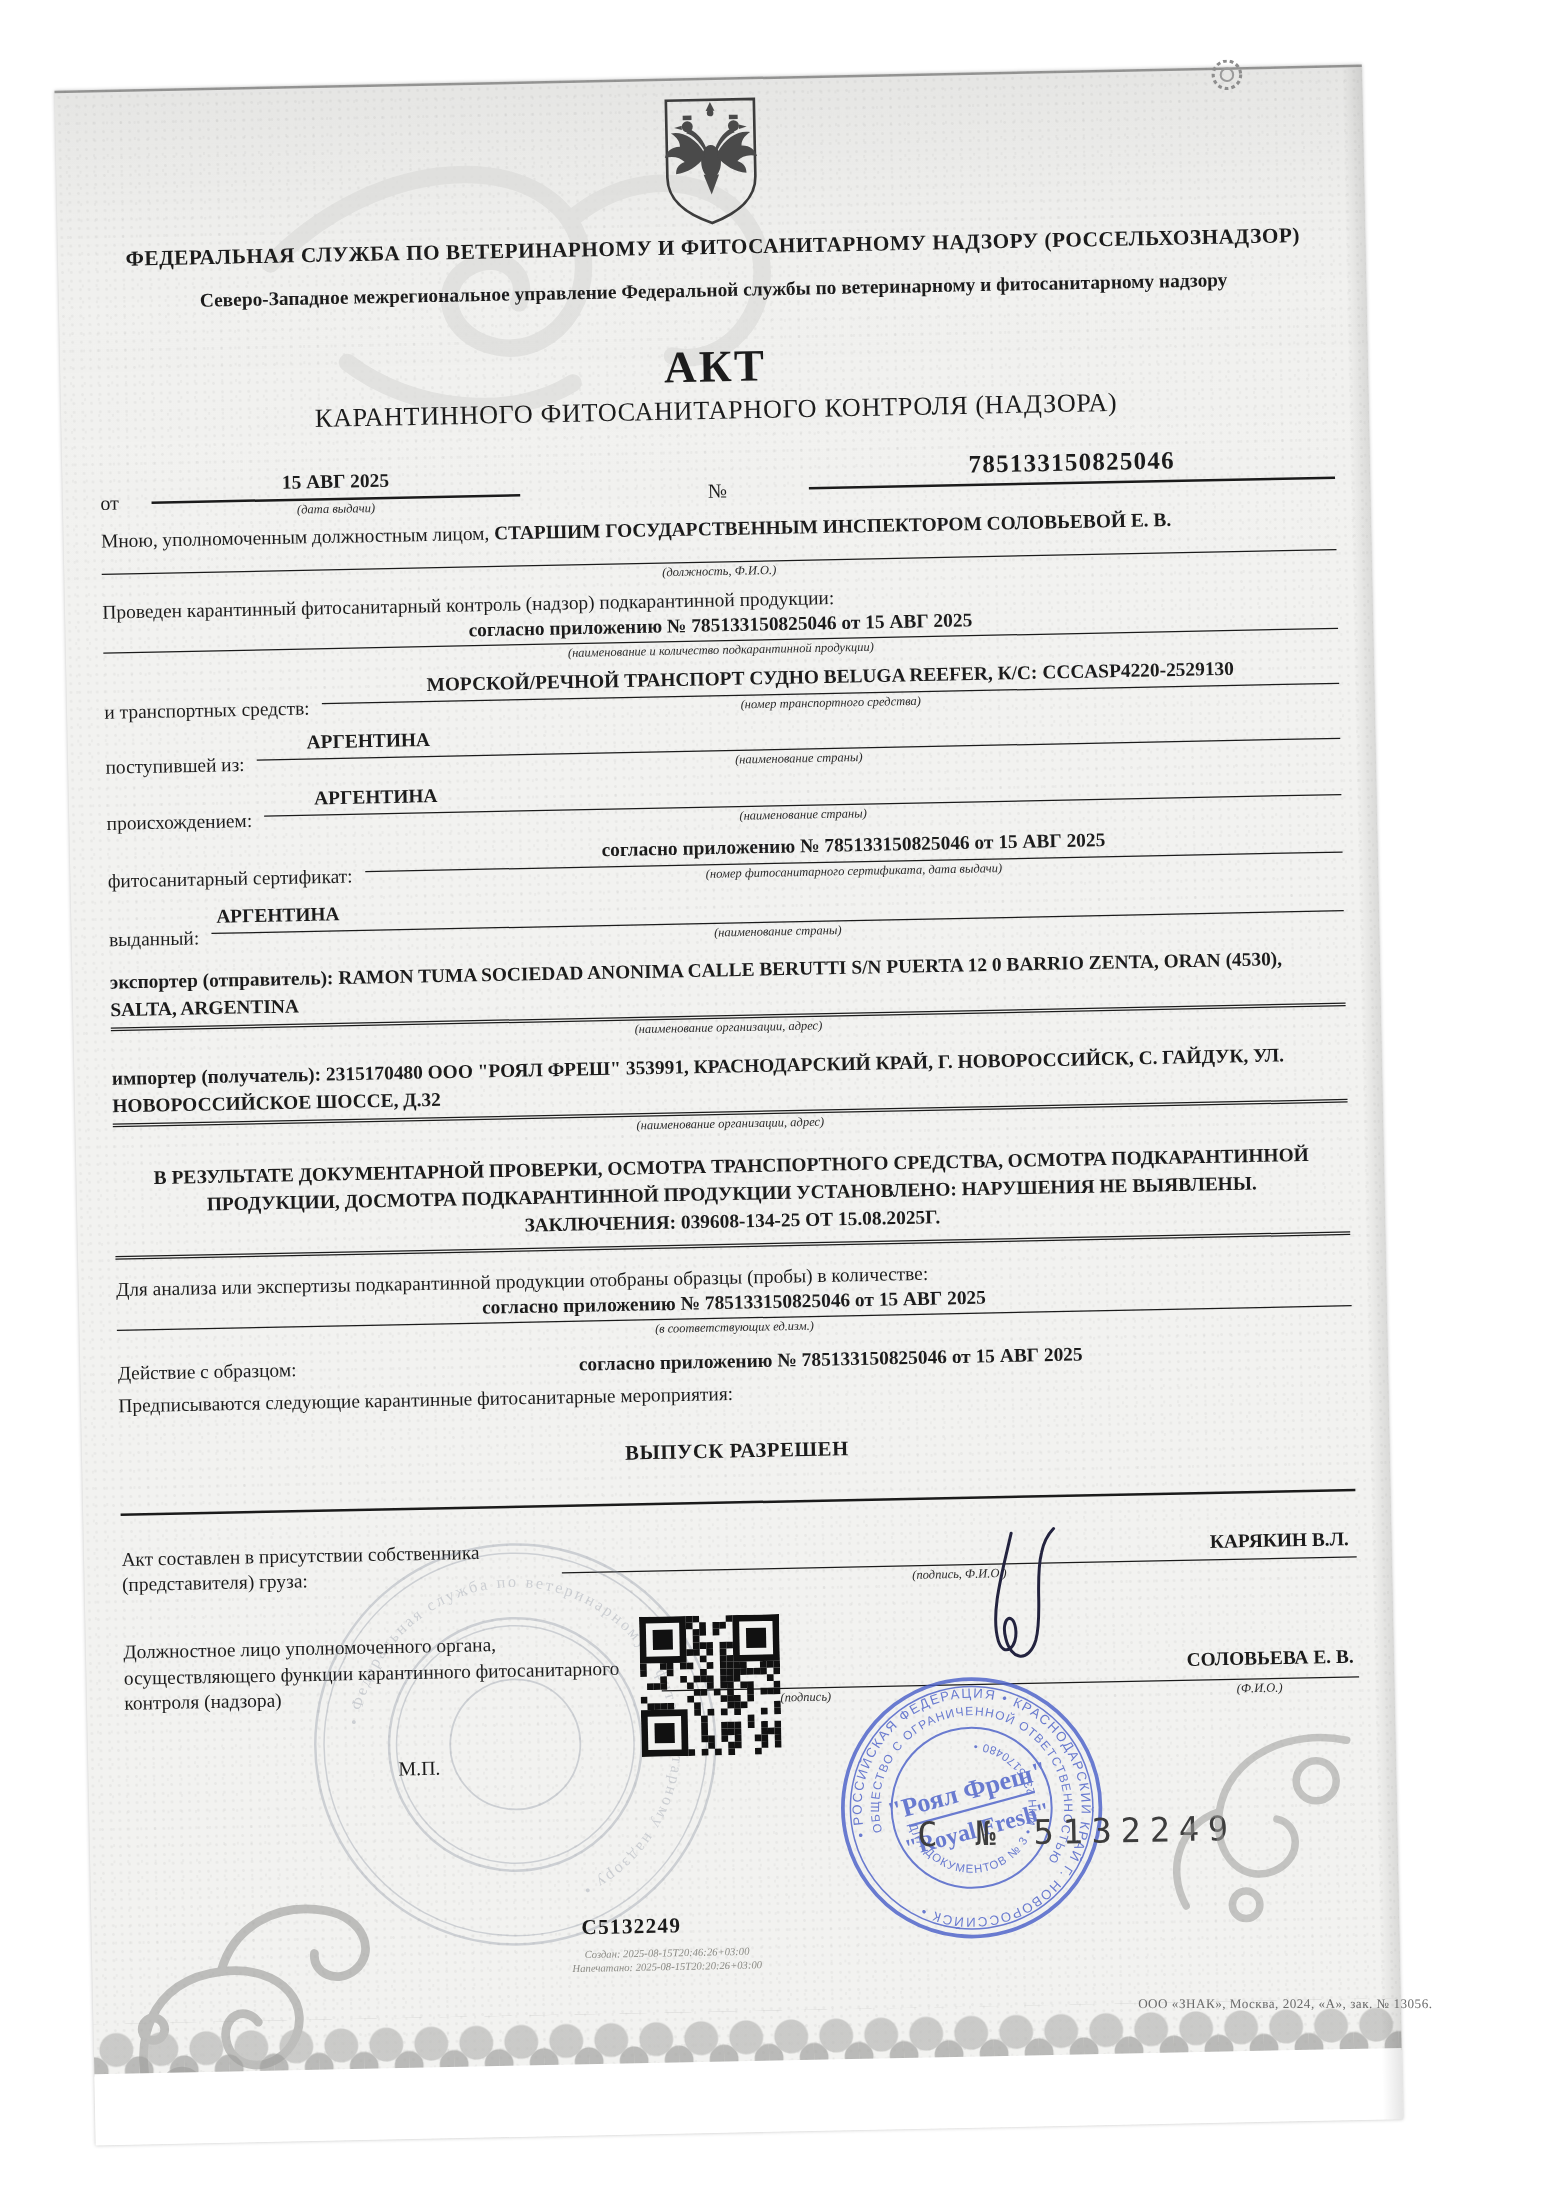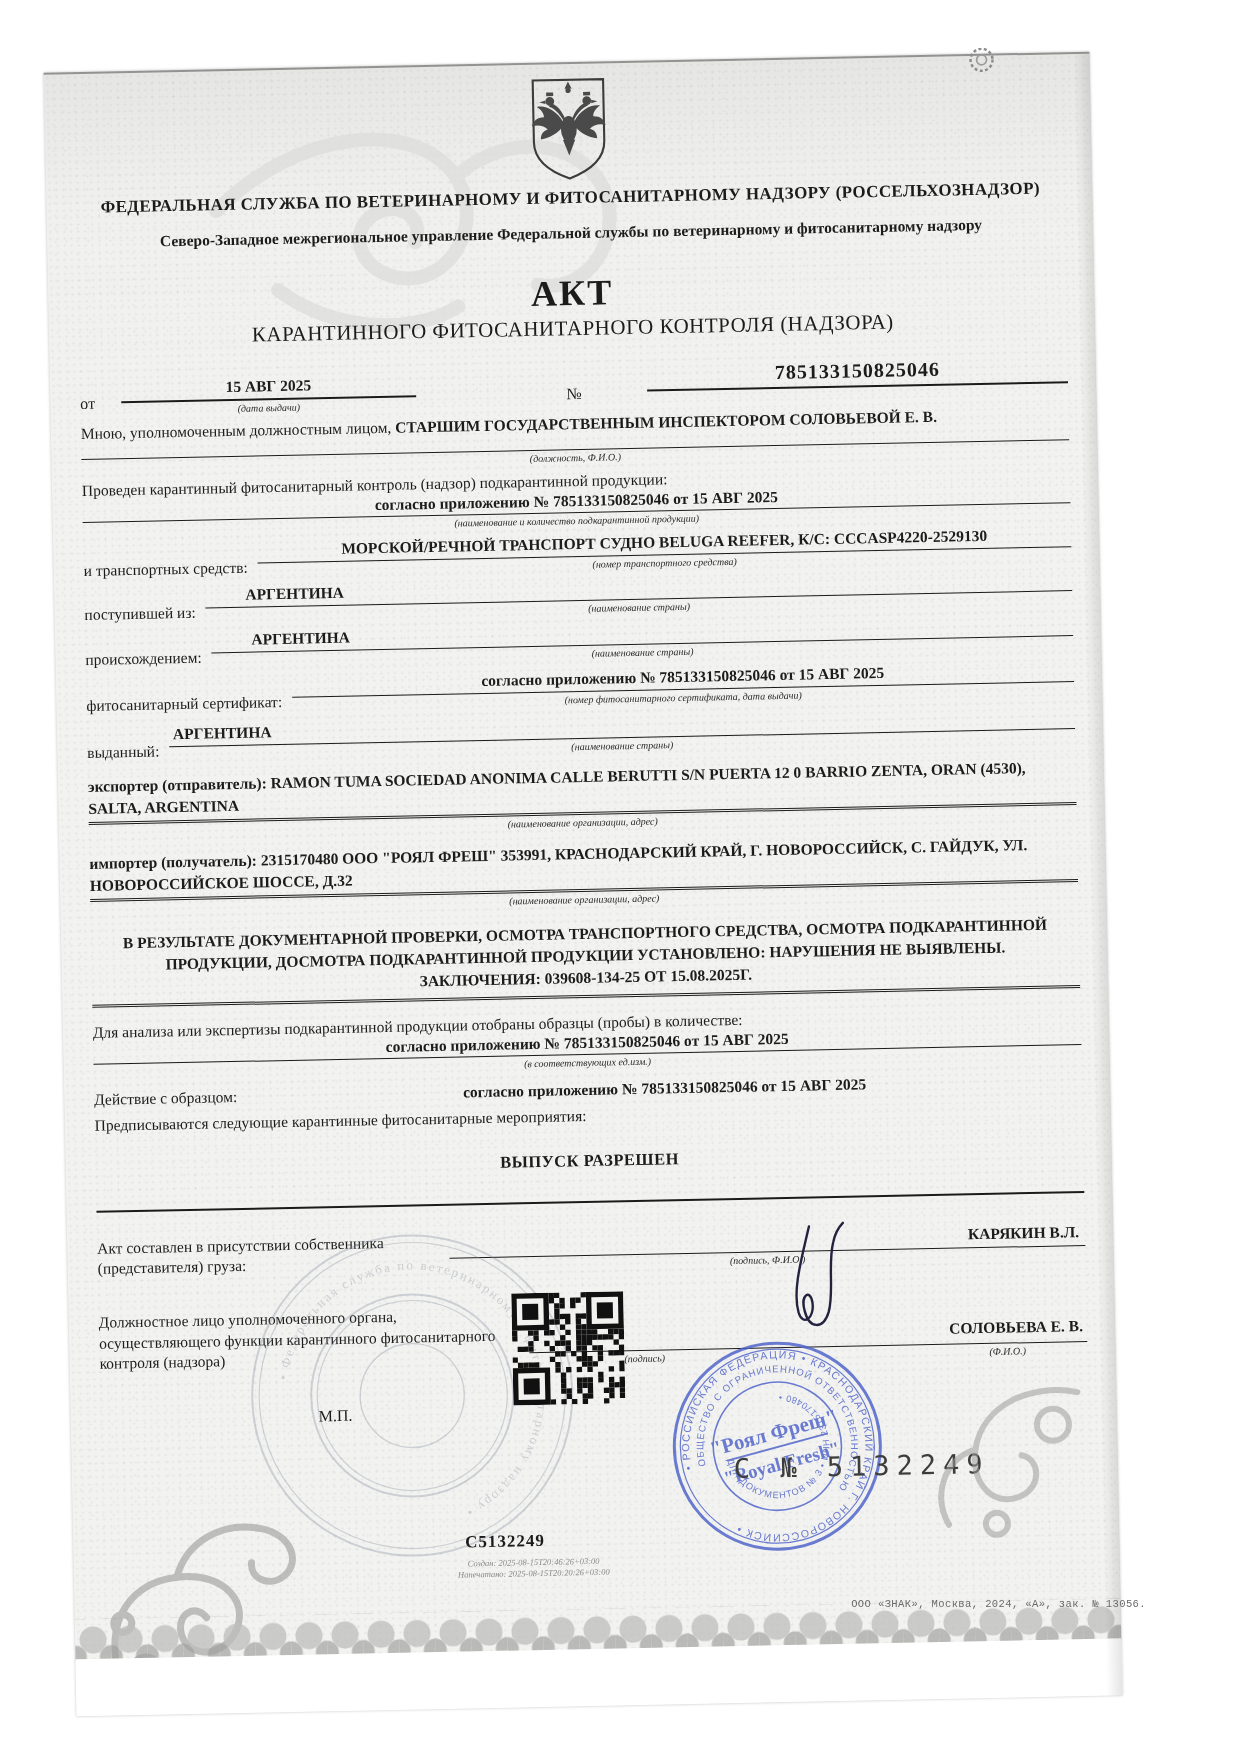--- a/index.html
+++ b/index.html
@@ -63,21 +63,21 @@
   .white-foot{position:absolute;left:0;right:0;top:1585px;height:57px;background:#fff;}
   .series-number{
     font-family:"DejaVu Sans Mono","Liberation Mono",monospace;
     font-size:27px;color:#3d3d3d;letter-spacing:7px;white-space:nowrap;
   }
   .form-number{font-size:17px;font-weight:bold;letter-spacing:1px;}
   .form-meta{font-size:8.5px;color:#8a8a84;font-style:italic;line-height:1.35;text-align:center;}
   .mp{font-size:16px;}
   .imprint{
     position:absolute;top:1598px;right:92px;
-    font-family:Liberation Mono, monospace;
+    font-family:Liberation Serif, serif;
     font-size:10.5px;color:#6a6a6a;letter-spacing:.4px;
   }
   .owner-row{margin-top:26px;display:flex;align-items:flex-end;}
   .owner-label{width:312px;font-size:15.5px;line-height:1.3;}
   .insp-row{margin-top:34px;display:flex;align-items:flex-end;}
   .insp-label{width:400px;font-size:15.5px;line-height:1.32;}
   .sig-zone{position:relative;}
   .cap-row{display:flex;font-size:10px;font-style:italic;color:#2a2a2a;margin-top:2px;}
 </style>
 </head>

